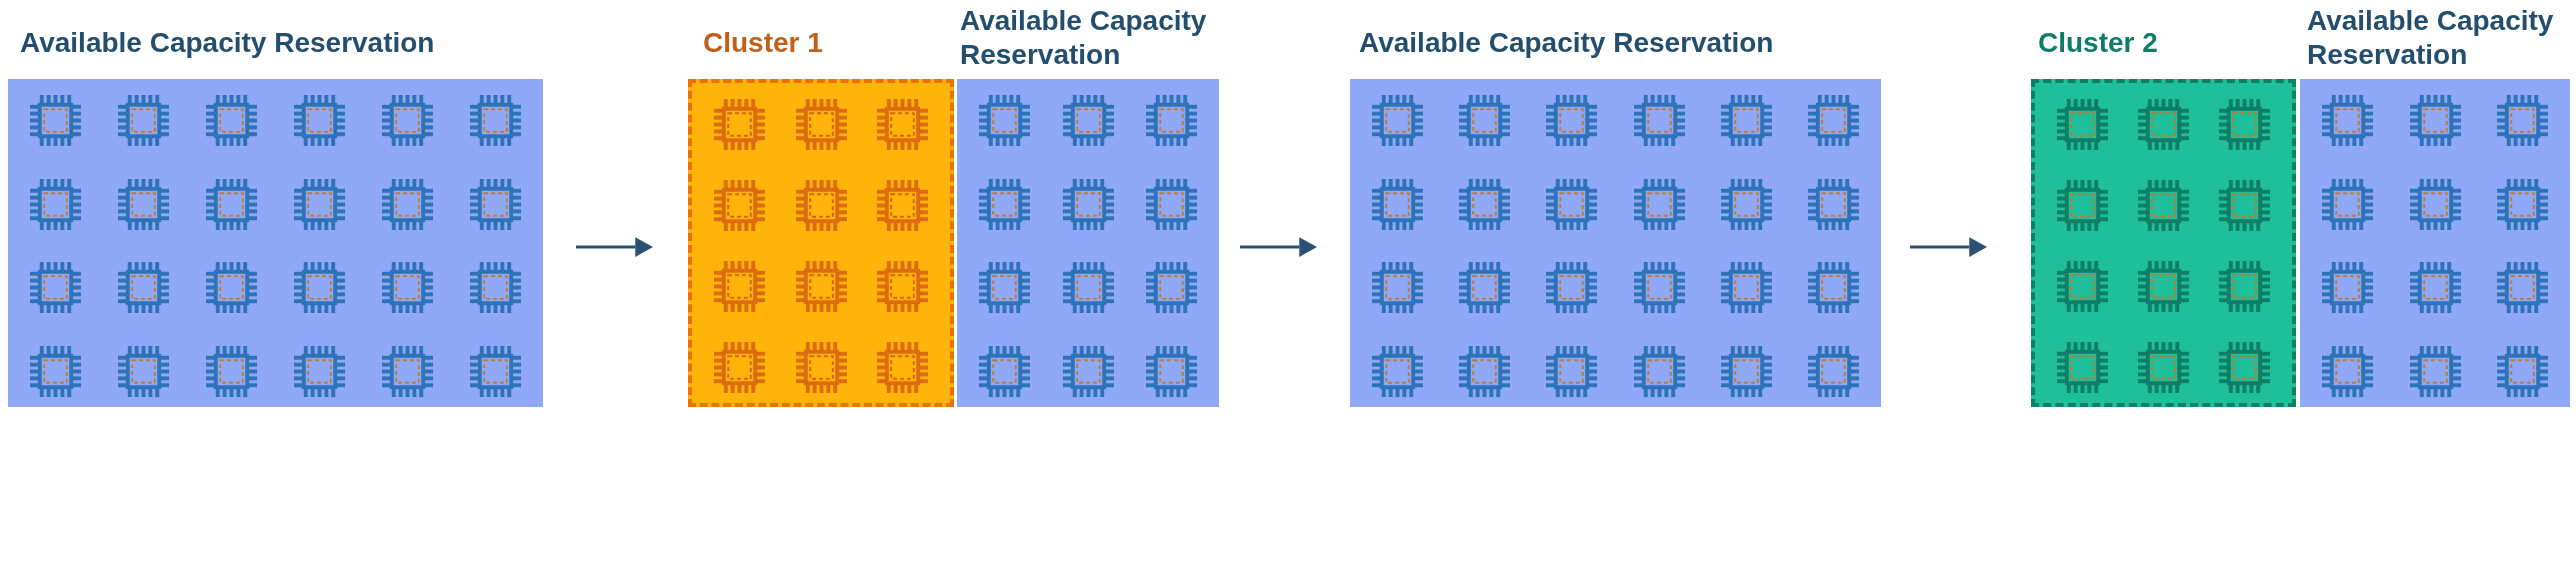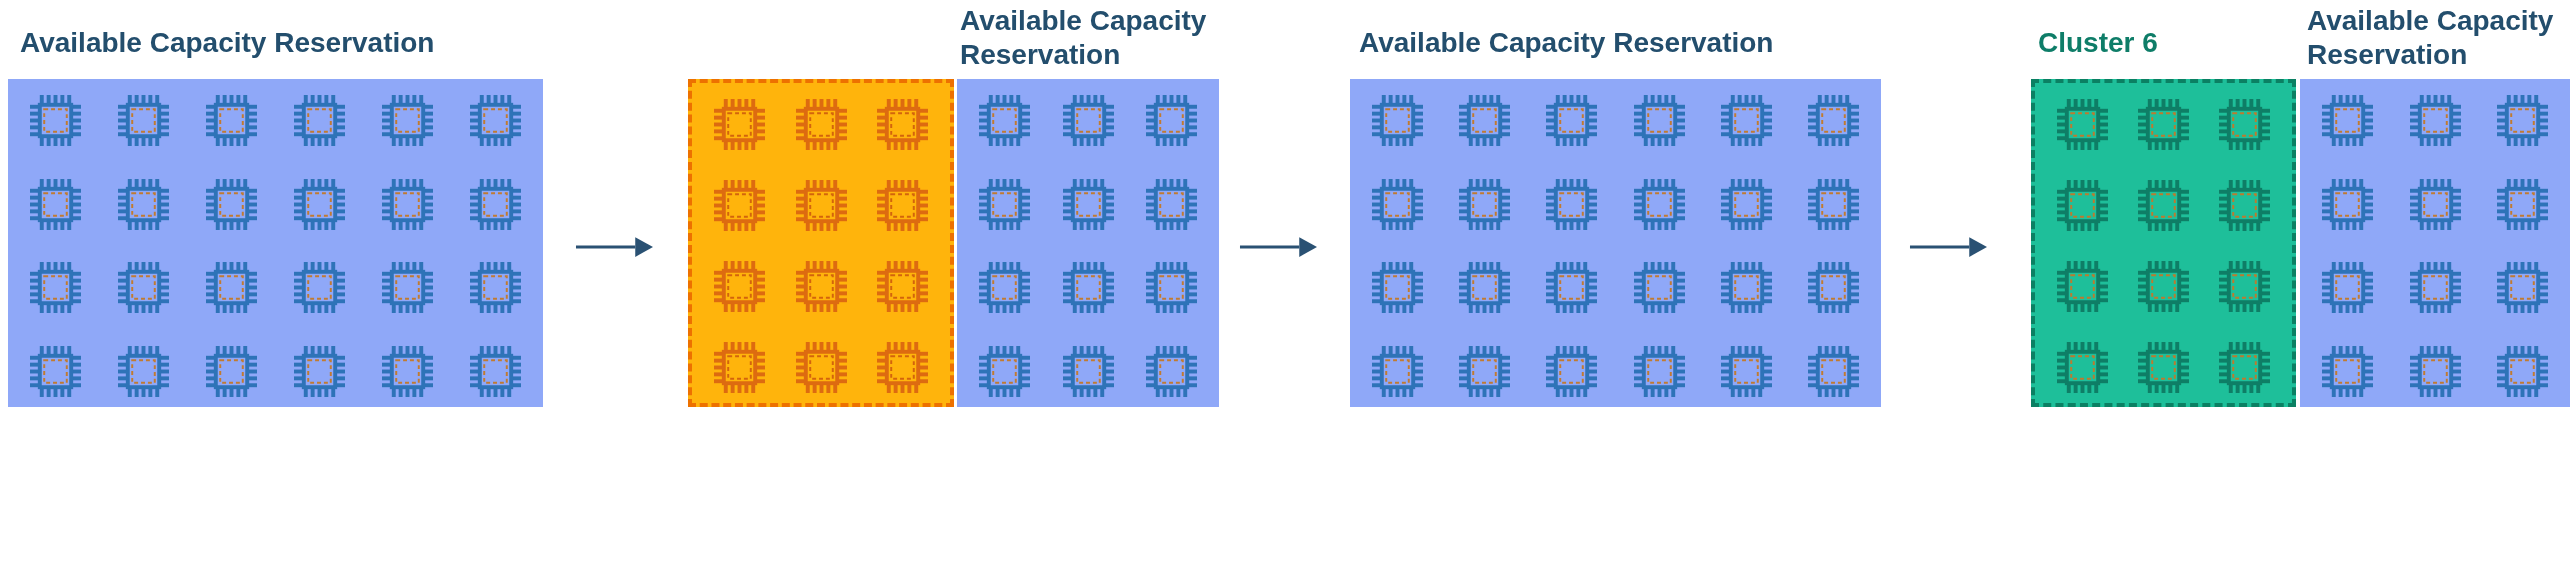--- a/index.html
+++ b/index.html
@@ -152,20 +152,23 @@
           </svg>
         </div>
     </div>
   </div>
 
   <svg class="arrow" style="left: 575px; --arrow-color: #2A5173;" viewBox="0 0 80 24">
     <use href="#arrow-right-icon"></use>
   </svg>
 
   <div class="group" style="left:688px;width:266px;">
+    <div class="panel-title single" style="padding-left:15px;">
+      <span style="color: rgb(192, 95, 23);">Cluster 1</span>
+    </div>
     <div class="panel" style="--panel-bg: #FFB40C; --chip-main: #DD6B10; --chip-accent: #D3640C; border: 4px dashed rgb(237, 113, 0);">
       <div class="chip-grid" style="--cols: 3; --rows: 4;">
           <svg class="chip" viewBox="0 0 52 52">
             <use href="#chip-icon"></use>
           </svg>
           <svg class="chip" viewBox="0 0 52 52">
             <use href="#chip-icon"></use>
           </svg>
           <svg class="chip" viewBox="0 0 52 52">
             <use href="#chip-icon"></use>
@@ -332,21 +335,21 @@
         </div>
     </div>
   </div>
 
   <svg class="arrow" style="left: 1909px; --arrow-color: #2A5173;" viewBox="0 0 80 24">
     <use href="#arrow-right-icon"></use>
   </svg>
 
   <div class="group" style="left:2031px;width:265px;">
     <div class="panel-title single" style="padding-left:7px;">
-      <span style="color: rgb(14, 125, 104);">Cluster 6</span>
+      <span style="color: rgb(14, 125, 104);">Cluster 2</span>
     </div>
     <div class="panel" style="--panel-bg: #1EBF9A; --chip-main: #0E7E66; --chip-accent: #BE7A2E; border: 4px dashed rgb(11, 128, 99);">
       <div class="chip-grid" style="--cols: 3; --rows: 4;">
           <svg class="chip" viewBox="0 0 52 52">
             <use href="#chip-icon"></use>
           </svg>
           <svg class="chip" viewBox="0 0 52 52">
             <use href="#chip-icon"></use>
           </svg>
           <svg class="chip" viewBox="0 0 52 52">

